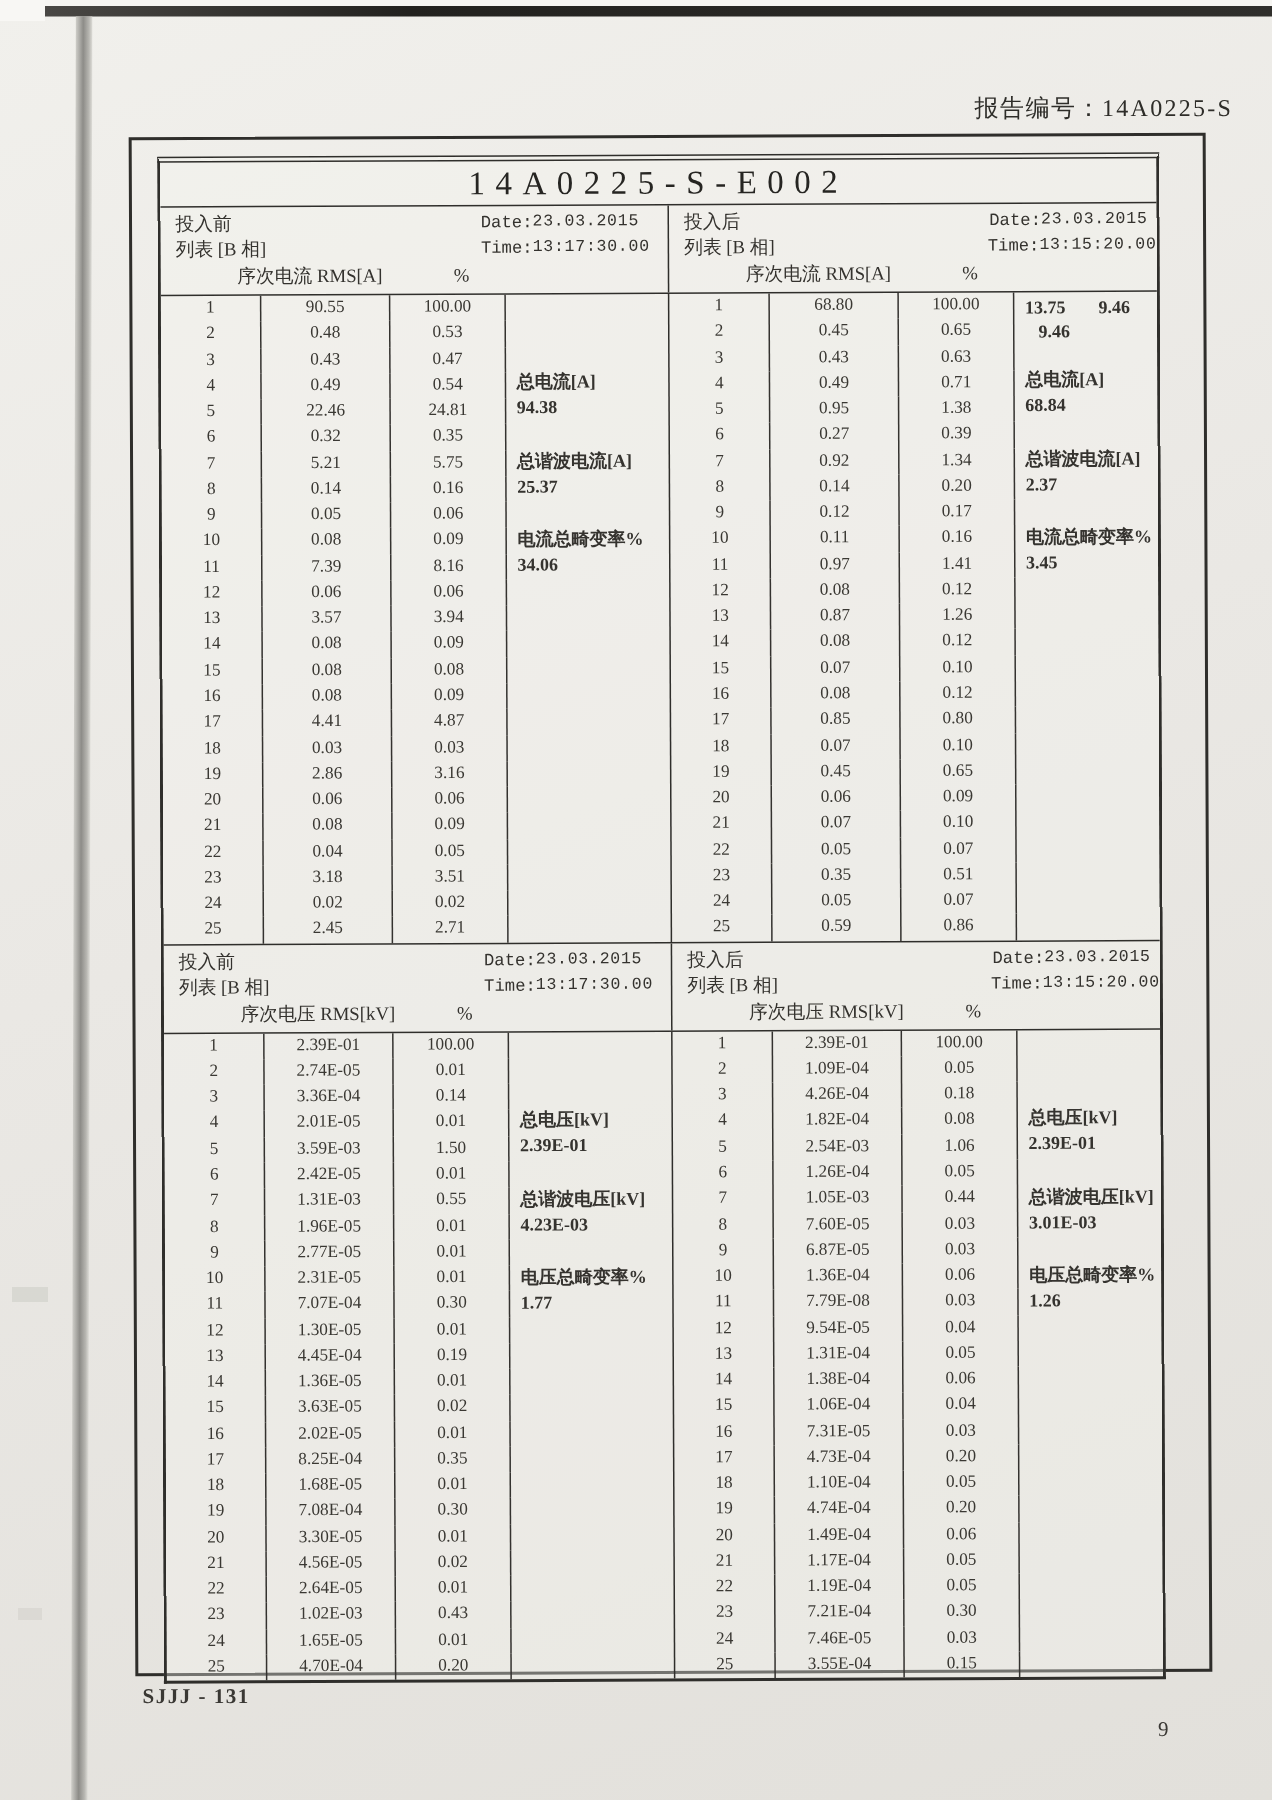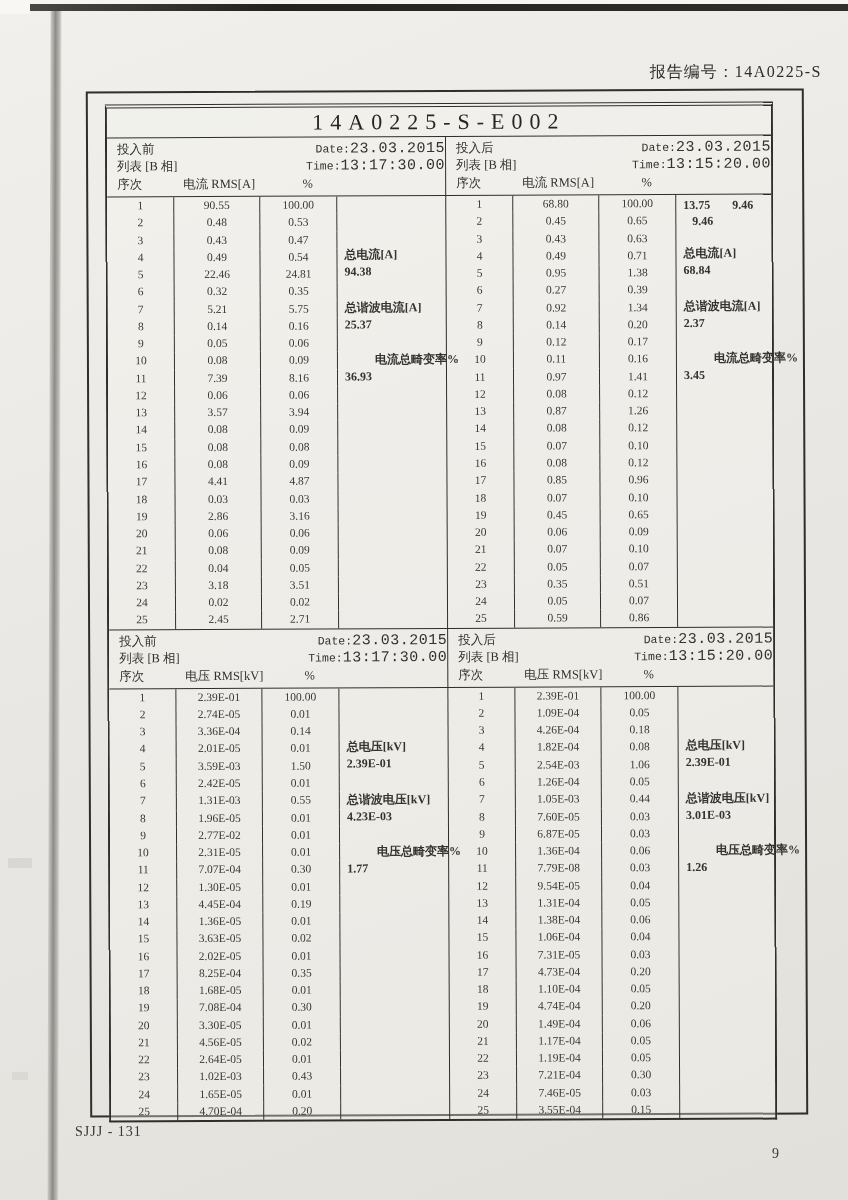--- a/index.html
+++ b/index.html
@@ -26,47 +26,47 @@
                border:2px solid #2f2e2b;border-top:4px double #2f2e2b;background:rgba(246,245,241,.35);}
   .title-row{height:29px;line-height:29px;text-align:center;border-bottom:1px solid #2f2e2b;
              font-size:22px;letter-spacing:7px;color:#262522;}
 
   .theader{display:flex;border-bottom:1px solid #2f2e2b;}
   .hhalf{width:338px;box-sizing:border-box;padding:3px 0 2px 10px;font-size:12.5px;}
   .hhalf.right{width:326px;border-left:1px solid #2f2e2b;}
   .hline{display:flex;height:17px;line-height:17px;white-space:nowrap;}
   .hl-status{width:138px;}
   .hl-dlabel{width:100px;font-family:"Liberation Mono","DejaVu Sans Mono",monospace;font-size:11.5px;text-align:right;}
-  .hl-dvalue{font-family:"Liberation Mono","DejaVu Sans Mono",monospace;font-size:15px;letter-spacing:.5px;}
+  .hl-dvalue{font-family:"Liberation Mono","DejaVu Sans Mono",monospace;font-size:11px;letter-spacing:.5px;}
   .hcols{display:flex;height:19px;line-height:19px;}
-  .hc0{width:66px;text-align:left;}
+  .hc0{width:66px;text-align:right;}
   .hc1{width:86px;text-align:left;}
   .hc2{width:77px;text-align:center;}
 
   .tbodyflex{display:flex;}
   .tbodyflex .half{width:338px;box-sizing:border-box;display:flex;}
   .tbodyflex .half.right{width:326px;border-left:1px solid #2f2e2b;}
   .rows-col{width:230px;}
   .trow{display:flex;height:17.28px;line-height:17.28px;font-size:11.5px;}
   .tcell{box-sizing:border-box;text-align:center;border-right:1px solid #34322f;color:#3a3833;}
   .tcell.c0{width:67px;}
   .tcell.c1{width:86px;}
   .tcell.c2{width:77px;}
   .summary{position:relative;flex:1;font-size:12px;font-weight:bold;color:#35332f;}
   .sum-item{position:absolute;left:7px;white-space:nowrap;}
   .lab1{top:50px;} .val1{top:68px;}
   .lab2{top:103px;} .val2{top:121px;}
-  .lab3{top:155px;margin-left:30px;} .val3{top:173px;}
+  .lab3{top:155px;} .val3{top:173px;}
   .annotation{position:absolute;left:7px;top:2px;line-height:16px;}
   .ann-l1r{margin-left:22px;}
   .ann-l2{margin-left:9px;}
 
   .tsep{border-top:1px solid #2f2e2b;}
 
-  .doc-no{position:absolute;left:75px;top:1124px;font-size:14px;letter-spacing:1px;color:#3a3834;}
+  .doc-no{position:absolute;left:95px;top:1124px;font-size:14px;letter-spacing:1px;color:#3a3834;font-weight:bold;}
   .page-no{position:absolute;left:772px;top:1146px;font-size:14px;color:#3a3834;}
 </style>
 </head>
 <body>
 
 <div class="scan">
   <div class="top-strip"></div>
   <div class="top-edge"></div>
   <div class="corner-notch"></div>
   <div class="left-band"></div>
@@ -244,21 +244,21 @@
                 <div class="tcell c1">2.45</div>
                 <div class="tcell c2">2.71</div>
               </div>
             </div>
           <div class="summary">
             <span class="sum-item lab1">总电流[A]</span>
             <span class="sum-item val1">94.38</span>
             <span class="sum-item lab2">总谐波电流[A]</span>
             <span class="sum-item val2">25.37</span>
             <span class="sum-item lab3">电流总畸变率%</span>
-            <span class="sum-item val3">36.93</span>
+            <span class="sum-item val3">34.06</span>
           </div>
         </div>
         <div class="half right">
           <div class="rows-col">
               <div class="trow">
                 <div class="tcell c0">1</div>
                 <div class="tcell c1">68.80</div>
                 <div class="tcell c2">100.00</div>
               </div>
               <div class="trow">
@@ -332,21 +332,21 @@
                 <div class="tcell c2">0.10</div>
               </div>
               <div class="trow">
                 <div class="tcell c0">16</div>
                 <div class="tcell c1">0.08</div>
                 <div class="tcell c2">0.12</div>
               </div>
               <div class="trow">
                 <div class="tcell c0">17</div>
                 <div class="tcell c1">0.85</div>
-                <div class="tcell c2">0.96</div>
+                <div class="tcell c2">0.80</div>
               </div>
               <div class="trow">
                 <div class="tcell c0">18</div>
                 <div class="tcell c1">0.07</div>
                 <div class="tcell c2">0.10</div>
               </div>
               <div class="trow">
                 <div class="tcell c0">19</div>
                 <div class="tcell c1">0.45</div>
                 <div class="tcell c2">0.65</div>
@@ -472,21 +472,21 @@
                 <div class="tcell c1">1.31E-03</div>
                 <div class="tcell c2">0.55</div>
               </div>
               <div class="trow">
                 <div class="tcell c0">8</div>
                 <div class="tcell c1">1.96E-05</div>
                 <div class="tcell c2">0.01</div>
               </div>
               <div class="trow">
                 <div class="tcell c0">9</div>
-                <div class="tcell c1">2.77E-02</div>
+                <div class="tcell c1">2.77E-05</div>
                 <div class="tcell c2">0.01</div>
               </div>
               <div class="trow">
                 <div class="tcell c0">10</div>
                 <div class="tcell c1">2.31E-05</div>
                 <div class="tcell c2">0.01</div>
               </div>
               <div class="trow">
                 <div class="tcell c0">11</div>
                 <div class="tcell c1">7.07E-04</div>

